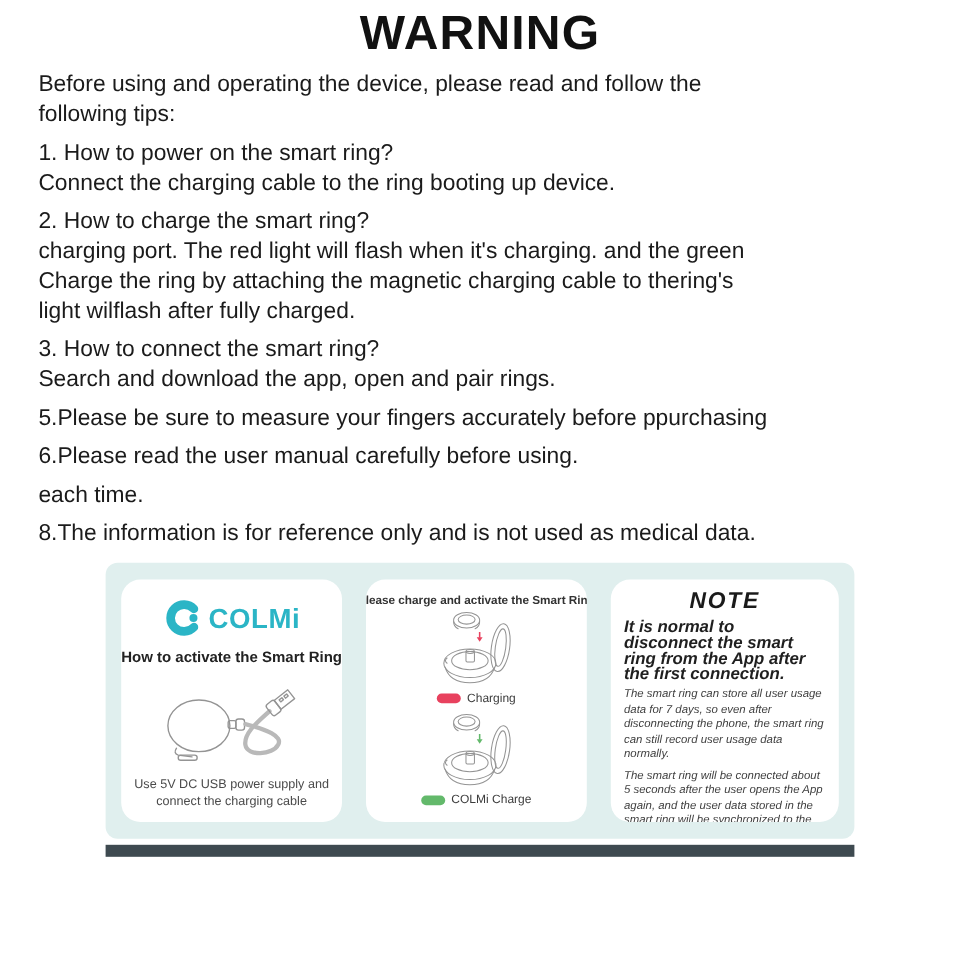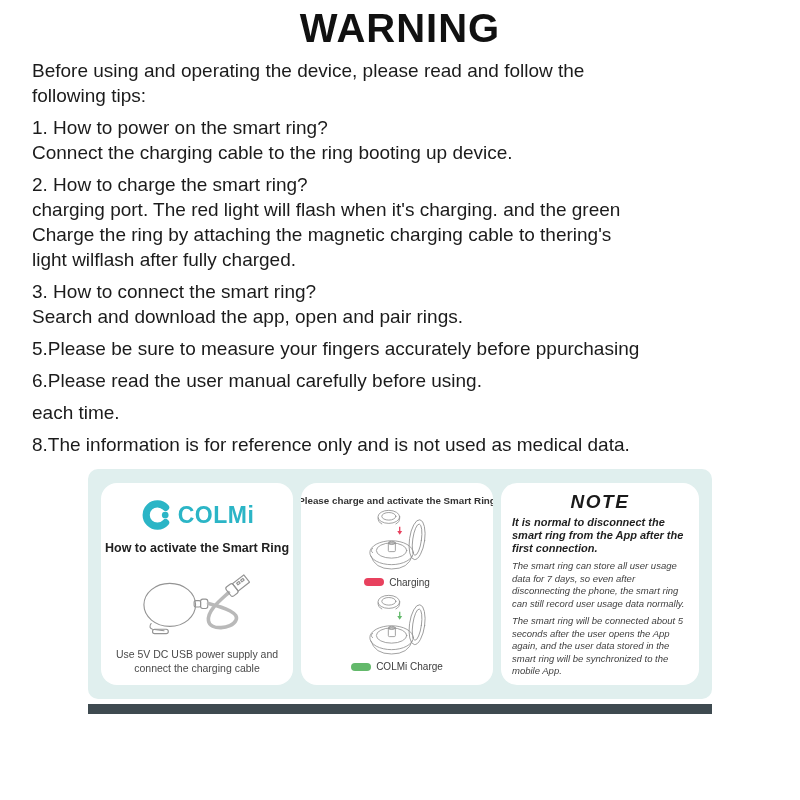--- a/index.html
+++ b/index.html
@@ -13,21 +13,21 @@
     font-weight:700; letter-spacing:1px; color:#111;
   }
   .tips { margin:0 28px 0 32px; font-size:19px; line-height:25px; color:#1b1b1b; }
   .intro { margin-bottom:7px; }
   .tip { margin-bottom:7px; }
   .tip div, .intro div { white-space:nowrap; }
 
   
   .panel {
     width:624px; height:230px; margin:12px auto 0; background:#E0EFEE;
-    border-radius:10px; padding:14px 13px; display:flex; gap:8px;
+    border-radius:10px; padding:14px 13px; display:flex; gap:20px;
   }
   .card {
     background:#fff; border-radius:16px; flex:1 1 0; padding:10px 8px;
     display:flex; flex-direction:column; align-items:center; overflow:hidden;
   }
 
   
   .logo-row { display:flex; align-items:center; gap:6px; margin-top:6px; }
   .logo-text { font-size:23px; font-weight:700; color:#2BB5C6; letter-spacing:0.5px; }
   .card1-title { font-size:12.5px; font-weight:700; color:#222; margin-top:10px; white-space:nowrap; }
@@ -37,21 +37,21 @@
   
   .card2-title { font-size:9.8px; font-weight:700; color:#333; white-space:nowrap; margin-top:2px; }
   .legend { display:flex; align-items:center; gap:5px; font-size:10px; color:#3c3c3c; margin:1px 0 3px; }
   .pill { width:20px; height:8px; border-radius:4px; display:inline-block; }
   .pill.red { background:#E8415E; }
   .pill.green { background:#63B96B; }
 
   
   .card3 { padding:8px 11px; align-items:stretch; }
   .note-title { text-align:center; font-size:19px; font-weight:700; font-style:italic; letter-spacing:1.5px; color:#1a1a1a; }
-  .note-lead, .note-review { font-size:11px; line-height:13px; font-weight:700; font-style:italic; color:#1f1f1f; margin-top:3px; }
+  .note-lead, .note-review { font-size:14px; line-height:13px; font-weight:700; font-style:italic; color:#1f1f1f; margin-top:3px; }
   .note-p { font-size:9.5px; line-height:12.5px; font-style:italic; color:#3f3f3f; margin-top:5px; }
 
   .bottom-bar { width:624px; height:10px; margin:5px auto 0; background:#3E4A50; }
 
   svg.art { display:block; }
   .line { stroke:#949494; fill:none; stroke-width:1.6; stroke-linecap:round; stroke-linejoin:round; }
   .cable { stroke:#b9b9b9; fill:none; stroke-width:5; stroke-linecap:round; }
   .arrow-red { stroke:#E8415E; fill:none; stroke-width:2.4; }
   .arrow-red-head { fill:#E8415E; }
   .arrow-green { stroke:#63B96B; fill:none; stroke-width:2.4; }

